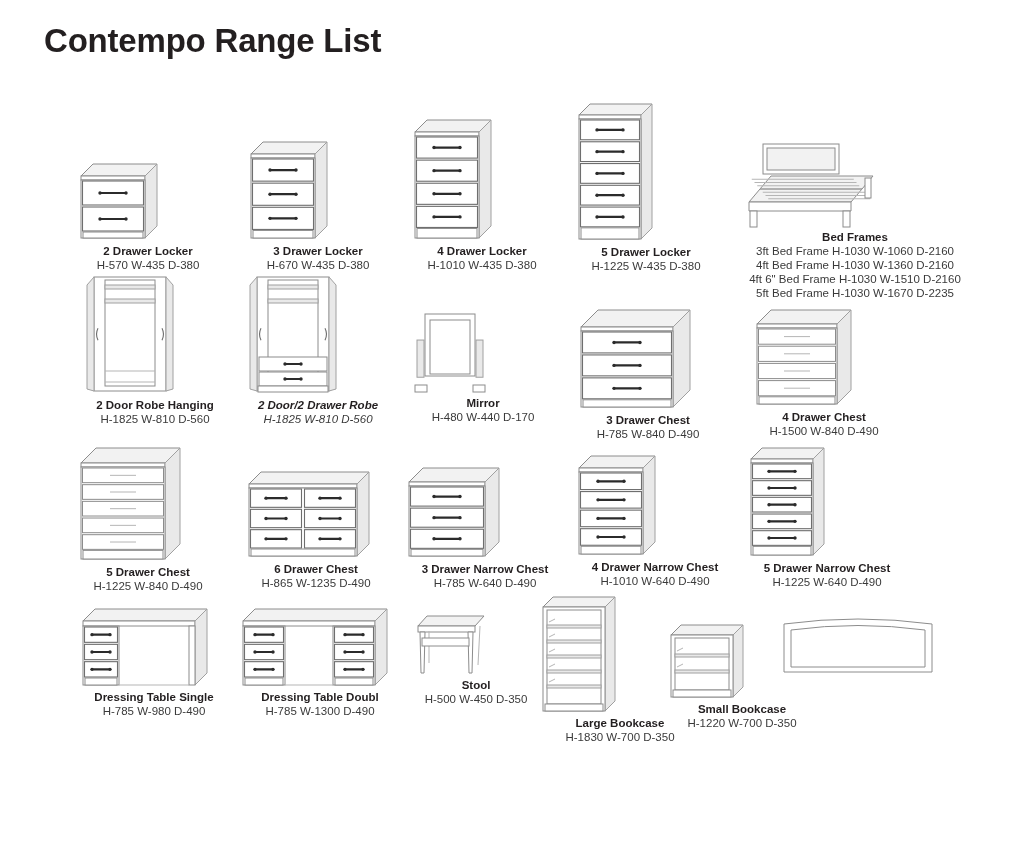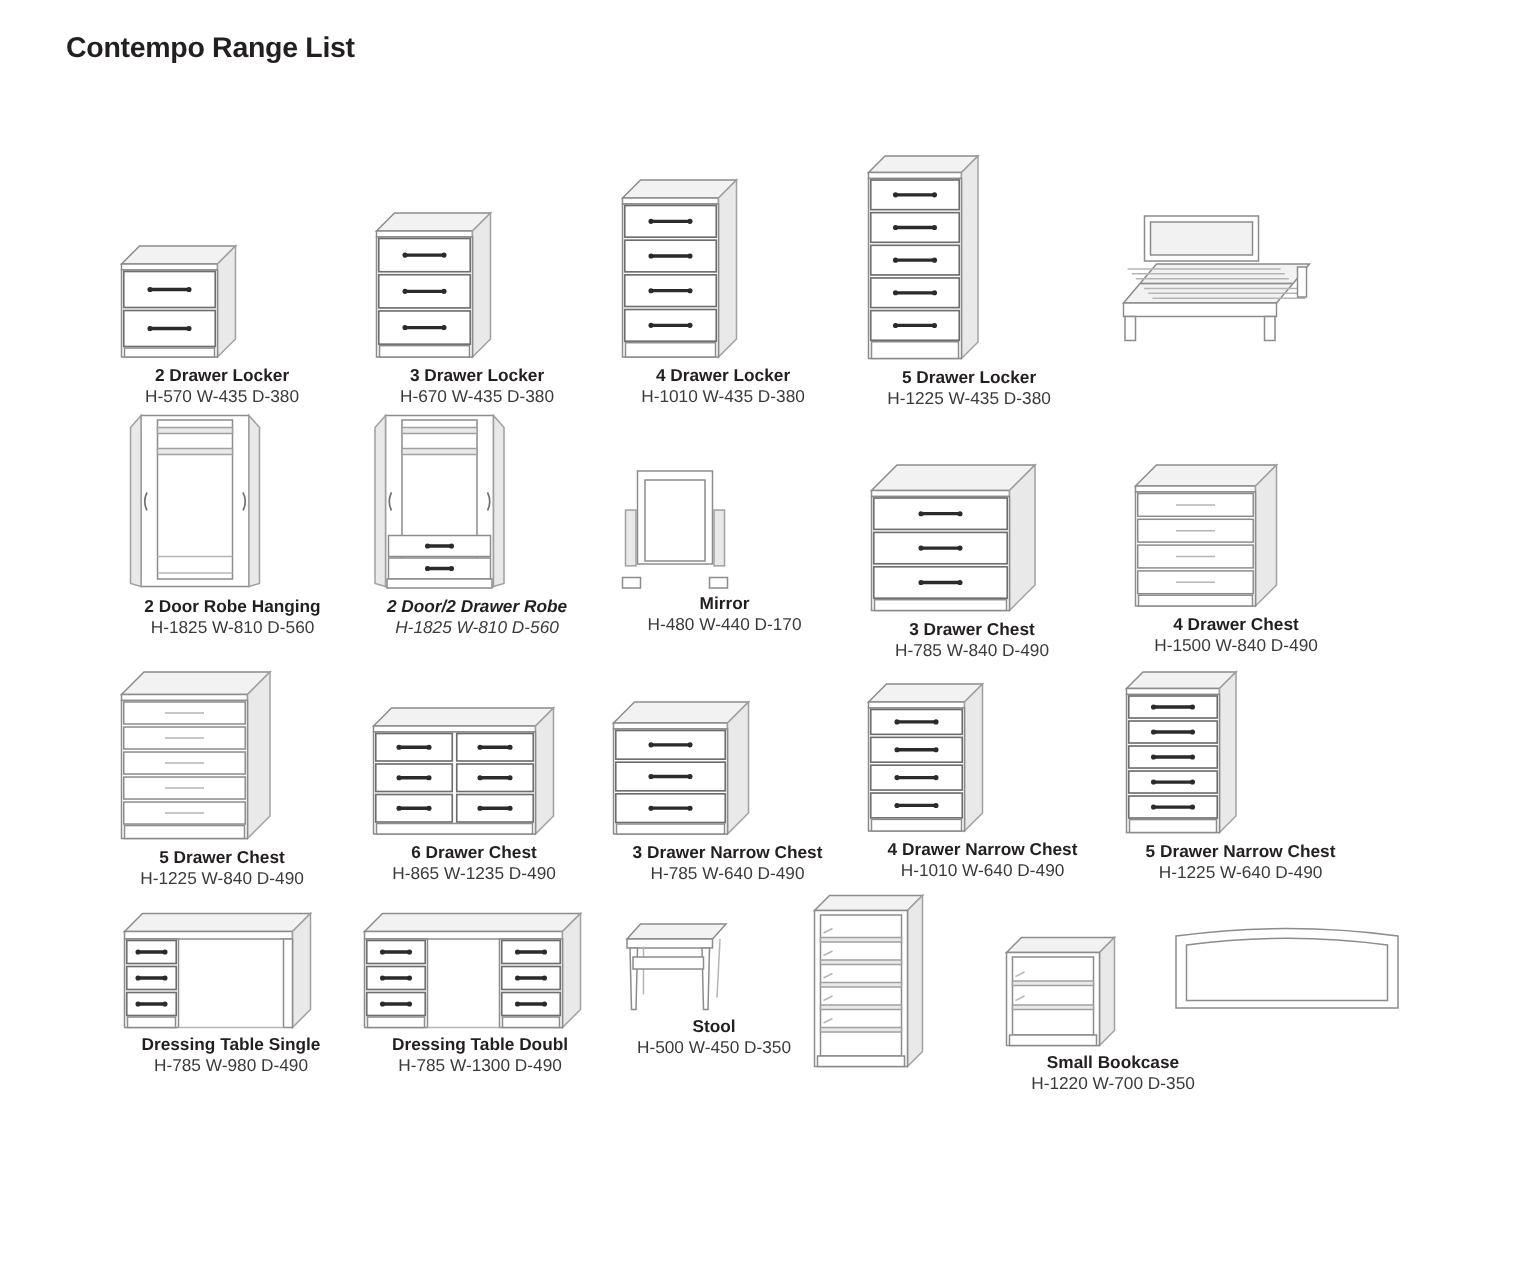--- a/index.html
+++ b/index.html
@@ -19,21 +19,21 @@
   #page {
     position: absolute;
     left: 0; top: 0;
     width: 1024px;
     height: 844px;
   }
   .page-title {
     position: absolute;
     left: 44px;
     top: 22px;
-    font-size: 19px;
+    font-size: 33px;
     font-weight: bold;
     letter-spacing: -0.2px;
     color: #231f20;
     white-space: nowrap;
   }
   .item {
     position: absolute;
     text-align: center;
   }
   .art {
@@ -204,20 +204,27 @@
             <line class="ln-l" x1="25" y1="49" x2="127" y2="49"></line>
             <line class="ln-l" x1="22.25" y1="45.75" x2="124.25" y2="45.75"></line>
             <line class="ln-l" x1="19.5" y1="42.5" x2="121.5" y2="42.5"></line>
             <line class="ln-l" x1="16.75" y1="39.25" x2="118.75" y2="39.25"></line>
             <line class="ln" x1="25" y1="49" x2="127" y2="49"></line>
             <polygon class="fillw" points="14,62 116,62 116,71 14,71"></polygon>
             <rect class="fillw" x="15" y="71" width="7" height="16"></rect>
             <rect class="fillw" x="108" y="71" width="7" height="16"></rect>
             <rect class="fillw" x="130" y="38" width="6" height="20"></rect>
           </svg>
+        </div>
+        <div class="caption">
+          <div class="item-name">Bed Frames</div>
+          <div class="item-dims dim-line">3ft Bed Frame H-1030 W-1060 D-2160</div>
+          <div class="item-dims dim-line">4ft Bed Frame H-1030 W-1360 D-2160</div>
+          <div class="item-dims dim-line">4ft 6" Bed Frame H-1030 W-1510 D-2160</div>
+          <div class="item-dims dim-line">5ft Bed Frame H-1030 W-1670 D-2235</div>
         </div>
       </div>
       <div class="item" style="left: 85px; top: 272px; width: 140px;">
         <div class="art" style="margin-top: 0px;">
           <svg width="90" height="124" viewBox="0 0 90 124" xmlns="http://www.w3.org/2000/svg">
             <rect class="fillw" x="9" y="5" width="72" height="114"></rect>
             <polygon class="fill-sh" points="9,5 2,13 2,117 9,119"></polygon>
             <polygon class="fill-sh" points="81,5 88,13 88,117 81,119"></polygon>
             <rect class="fillw" x="20" y="8" width="50" height="106"></rect>
             <rect class="fill-sh" x="20" y="13" width="50" height="4"></rect>
@@ -584,20 +591,24 @@
             <line class="ln-l" x1="9" y1="43" x2="15" y2="40"></line>
             <rect class="fill-sh" x="7" y="61" width="54" height="3"></rect>
             <line class="ln-l" x1="9" y1="58" x2="15" y2="55"></line>
             <rect class="fill-sh" x="7" y="76" width="54" height="3"></rect>
             <line class="ln-l" x1="9" y1="73" x2="15" y2="70"></line>
             <rect class="fill-sh" x="7" y="91" width="54" height="3"></rect>
             <line class="ln-l" x1="9" y1="88" x2="15" y2="85"></line>
             <rect class="fillw" x="5" y="110" width="58" height="7"></rect>
           </svg>
         </div>
+        <div class="caption">
+          <div class="item-name">Large Bookcase</div>
+          <div class="item-dims dim-line">H-1830 W-700 D-350</div>
+        </div>
       </div>
       <div class="item" style="left: 668px; top: 622px; width: 148px;">
         <div class="art" style="margin-top: 0px;">
           <svg width="78" height="78" viewBox="0 0 78 78" xmlns="http://www.w3.org/2000/svg">
             <polygon class="fill-top" points="3,13 13,3 75,3 65,13"></polygon>
             <polygon class="fill-sh" points="65,13 75,3 75,65 65,75"></polygon>
             <rect class="fillw" x="3" y="13" width="62" height="62"></rect>
             <rect class="fillw" x="7" y="16" width="54" height="52"></rect>
             <rect class="fill-sh" x="7" y="32" width="54" height="3"></rect>
             <line class="ln-l" x1="9" y1="29" x2="15" y2="26"></line>

